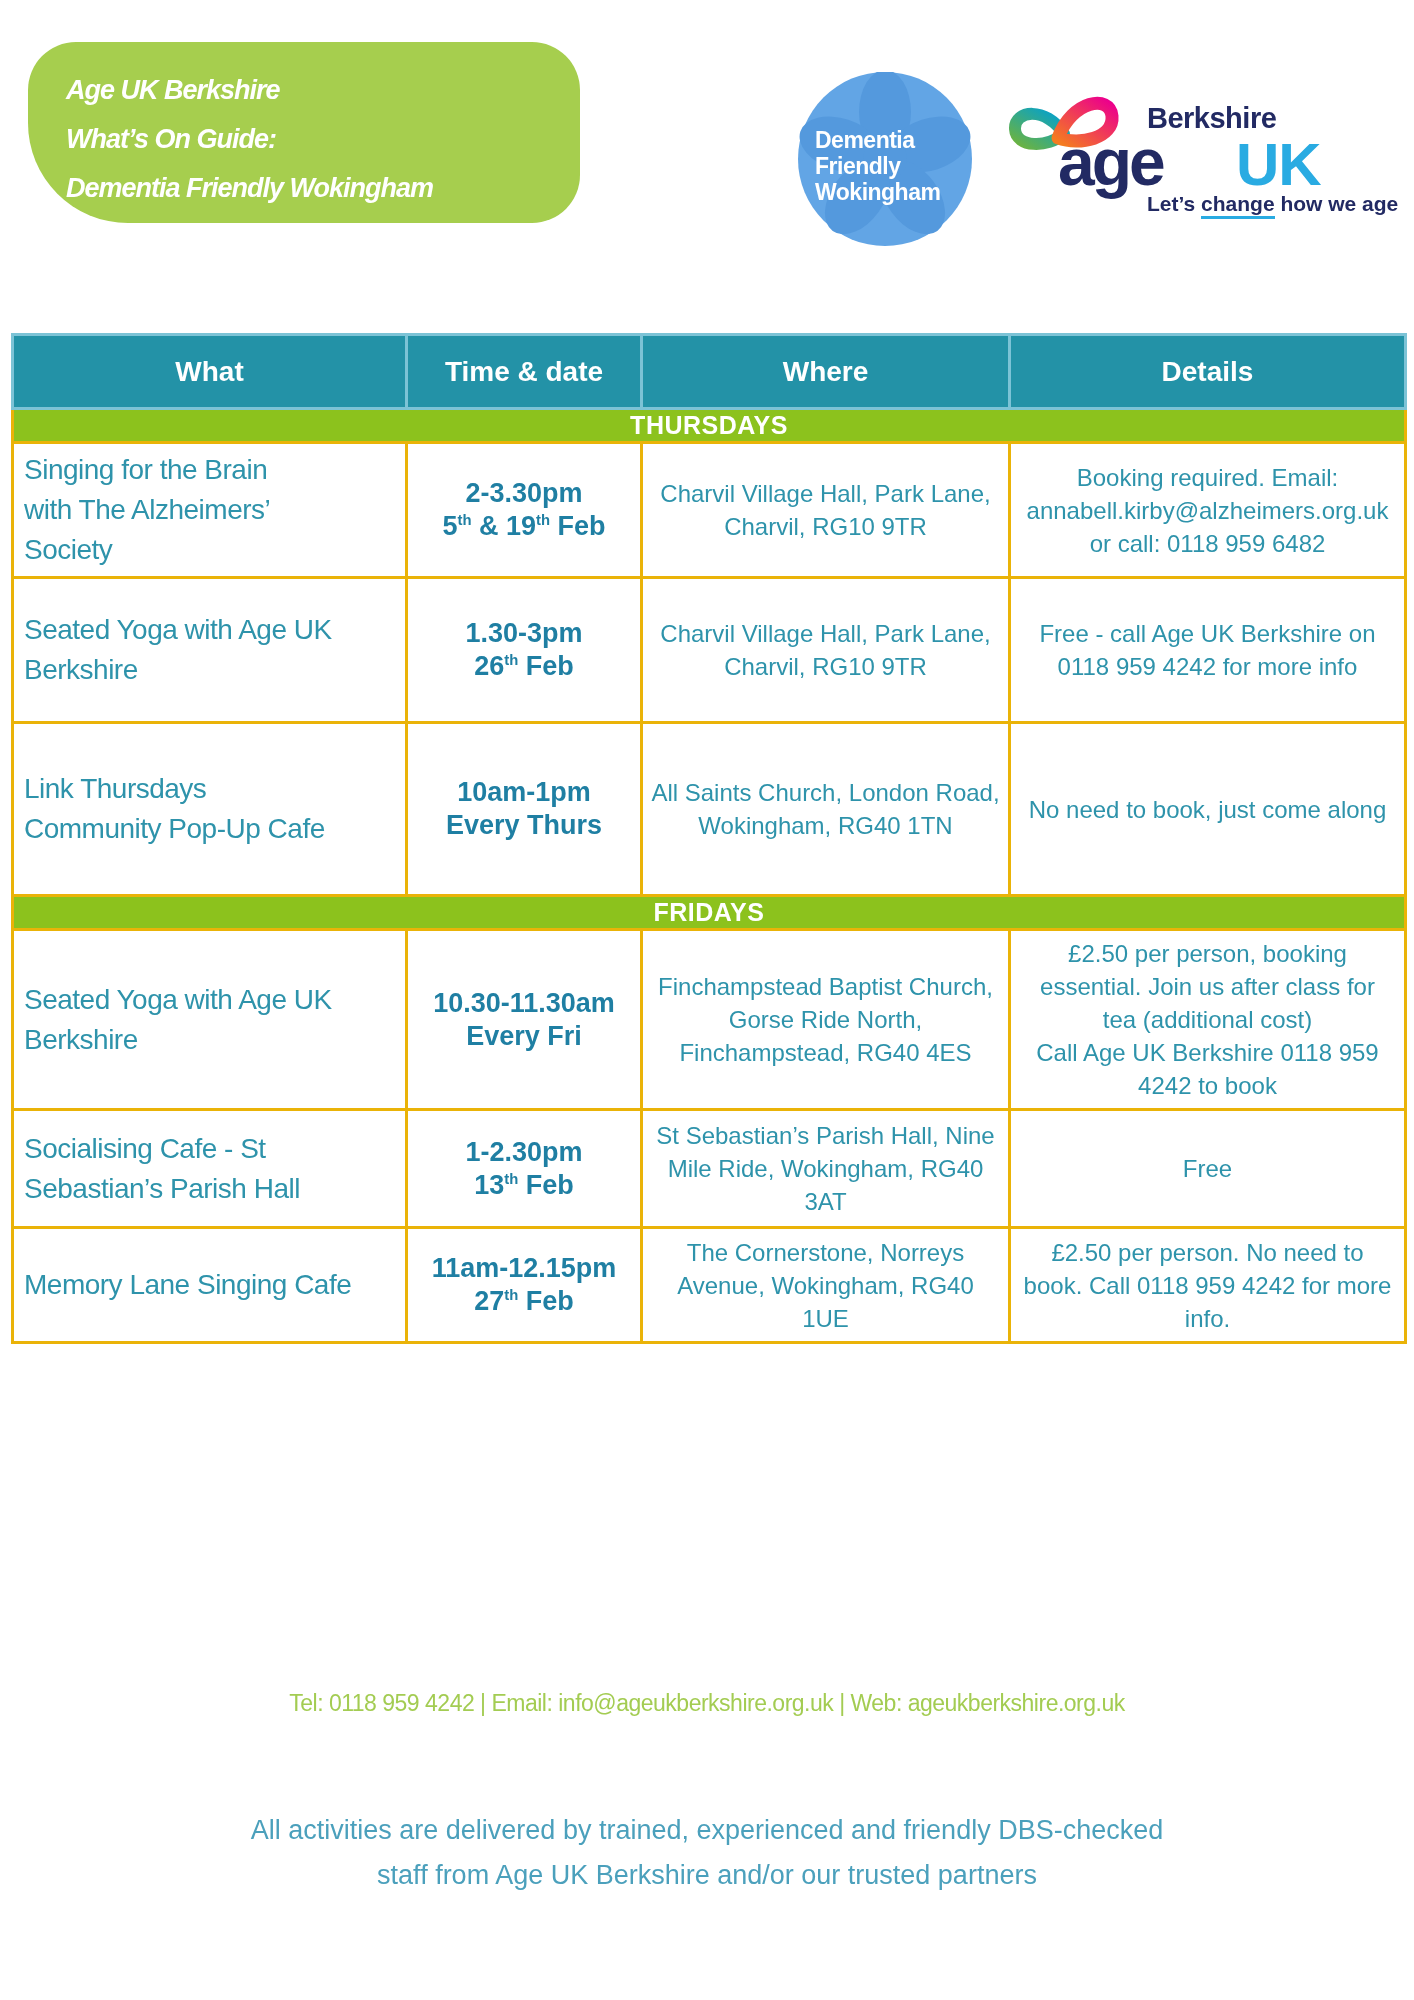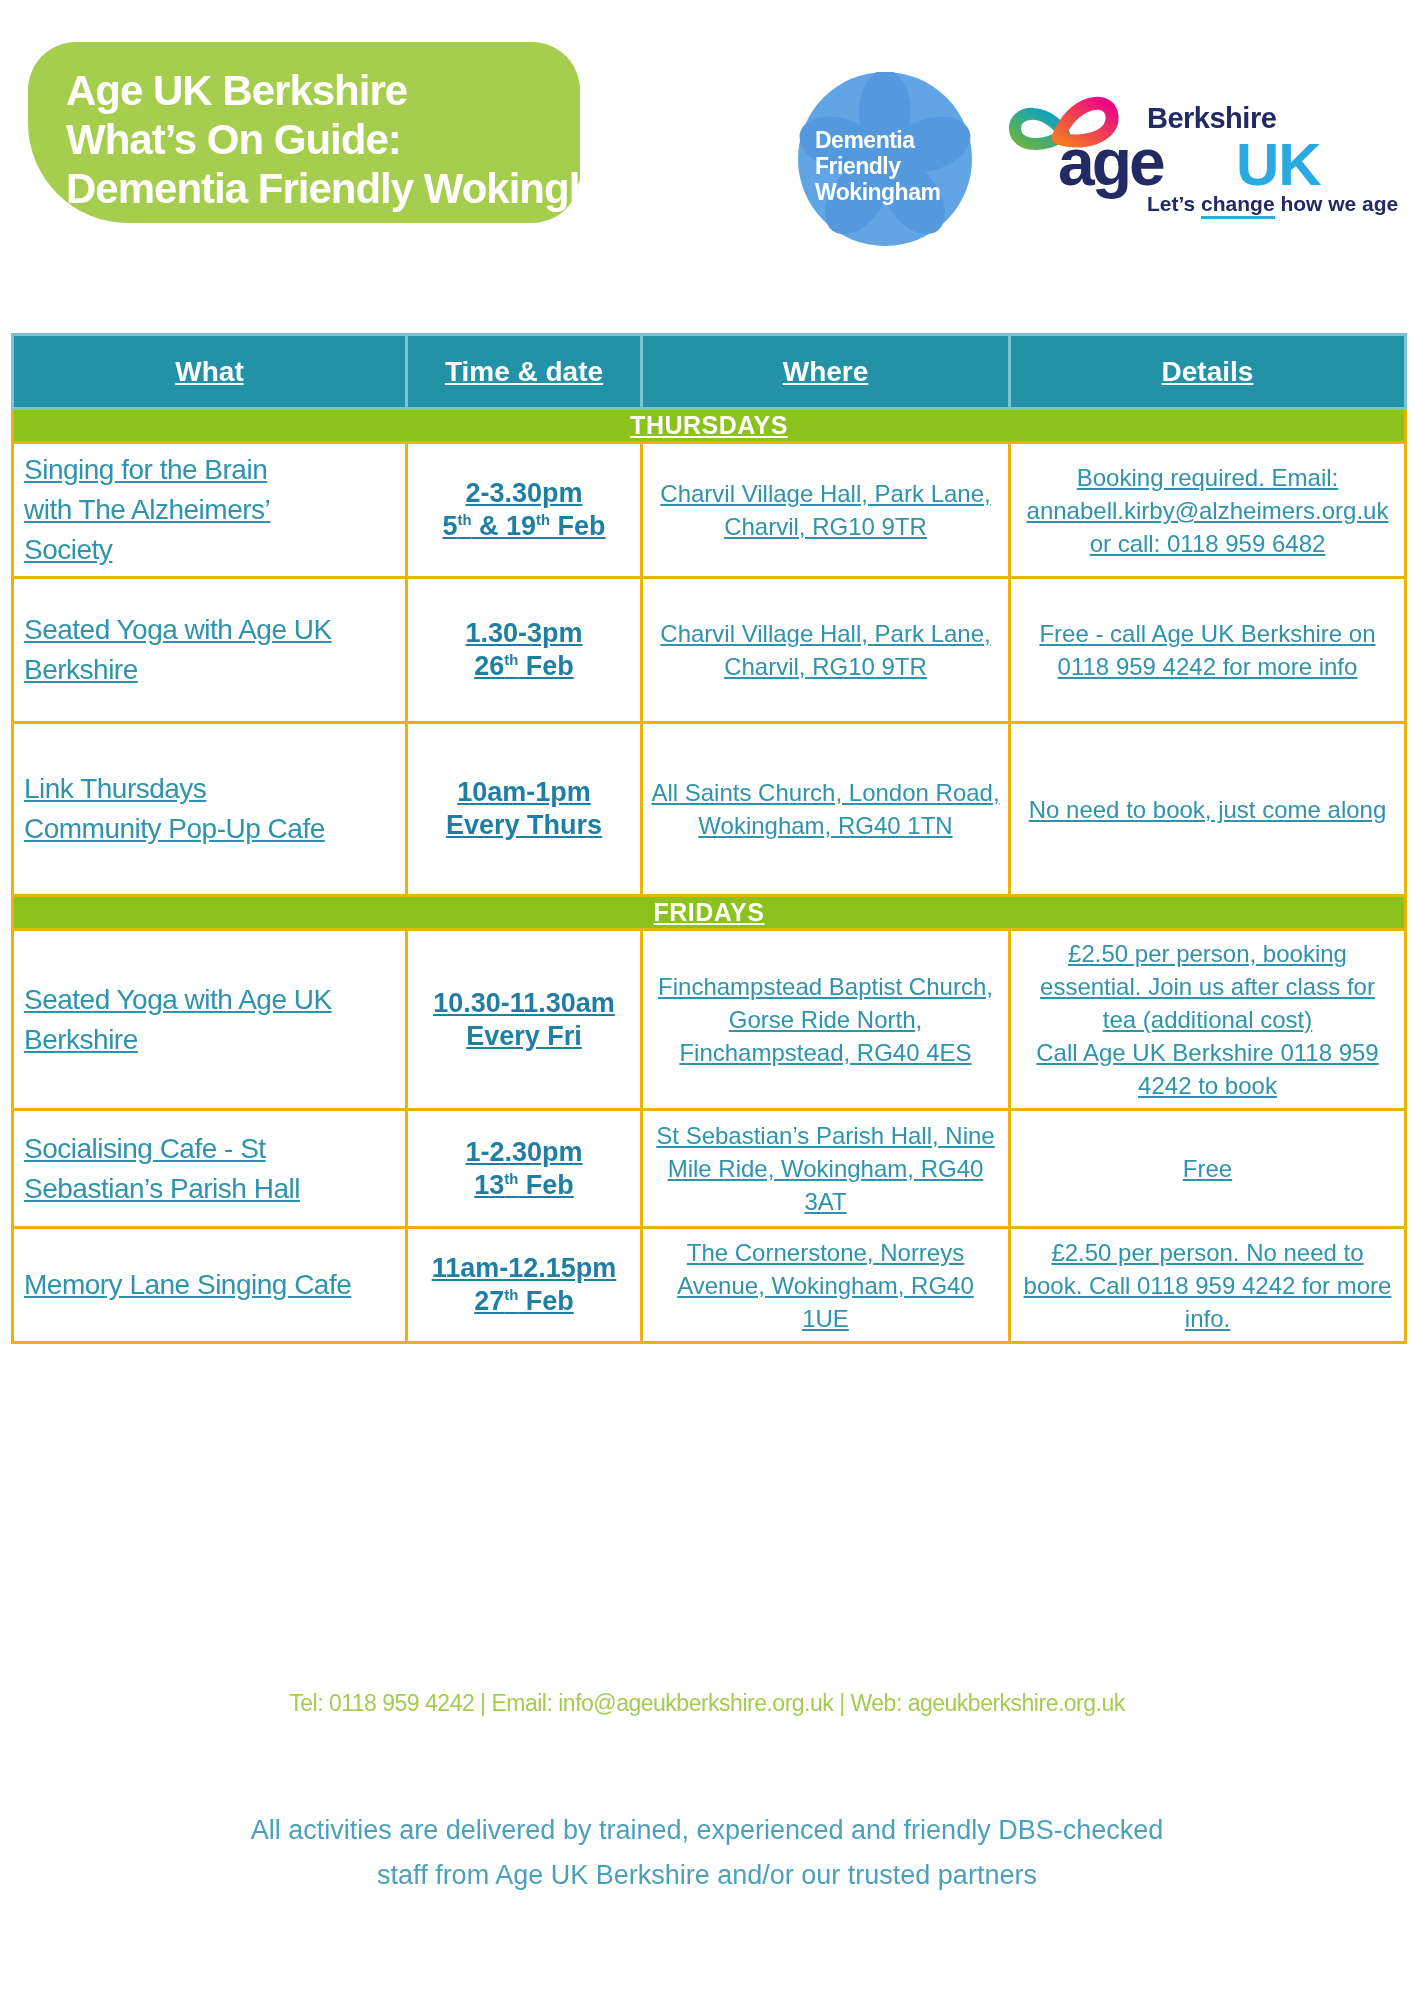--- a/index.html
+++ b/index.html
@@ -5,21 +5,21 @@
   * { margin:0; padding:0; box-sizing:border-box; }
   body { background:#ffffff; font-family:"Liberation Sans", sans-serif; }
   #page { position:relative; width:1414px; height:2000px; background:#ffffff; overflow:hidden; }
 
   
   .header-box {
     position:absolute; left:28px; top:42px; width:552px; height:181px;
     background:#a6ce4e; border-radius:48px 48px 48px 100px;
     padding:24px 20px 0 38px; color:#ffffff;
   }
-  .header-title { font-weight:bold; font-size:42px; line-height:49px; letter-spacing:-1px; white-space:nowrap; }
+  .header-title { font-weight:bold; font-size:27px; line-height:49px; letter-spacing:-1px; white-space:nowrap;font-style:italic; }
   .header-sub { font-weight:bold; font-size:27px; letter-spacing:-0.5px; margin-top:22px; }
 
   
   .dfw-logo { position:absolute; left:798px; top:72px; width:174px; height:174px; }
   .dfw-logo svg { position:absolute; left:0; top:0; }
   .dfw-text {
     position:absolute; left:17px; top:55px; width:150px;
     color:#ffffff; font-weight:bold; font-size:23px; line-height:26px; letter-spacing:-0.5px;
   }
 
@@ -31,21 +31,21 @@
   .ageuk-uk { position:absolute; left:192px; top:52px; font-weight:bold; font-size:60px; color:#29abe2; letter-spacing:-1px;margin-left:44px; }
   .ageuk-tagline { position:absolute; left:147px; top:114px; font-size:21px; color:#222a63; font-weight:bold; white-space:nowrap; }
   .ageuk-tagline .uline { border-bottom:3px solid #29abe2; padding-bottom:1px; }
 
   
   table.activities {
     position:absolute; left:11px; top:333px;
     border-collapse:collapse; table-layout:fixed; width:1393px;
     border:3px solid #4da9c4;
   }
-  table.activities td, table.activities th { border:3px solid #eab308; vertical-align:middle;text-decoration:underline; }
+  table.activities td, table.activities th { border:3px solid #eab308; vertical-align:middle; }
   tr.head-row th {
     background:#2392a7; color:#ffffff; font-weight:bold; font-size:28px;
     height:74px; text-align:center; border-color:#7cc3d6;
   }
   tr.day-row td {
     background:#8cc21d; color:#ffffff; font-weight:bold; font-size:25px;
     text-align:center; height:34px; letter-spacing:0.5px;
   }
   td.cell-what {
     color:#2e93ab; font-size:28px; line-height:40px; text-align:left;

